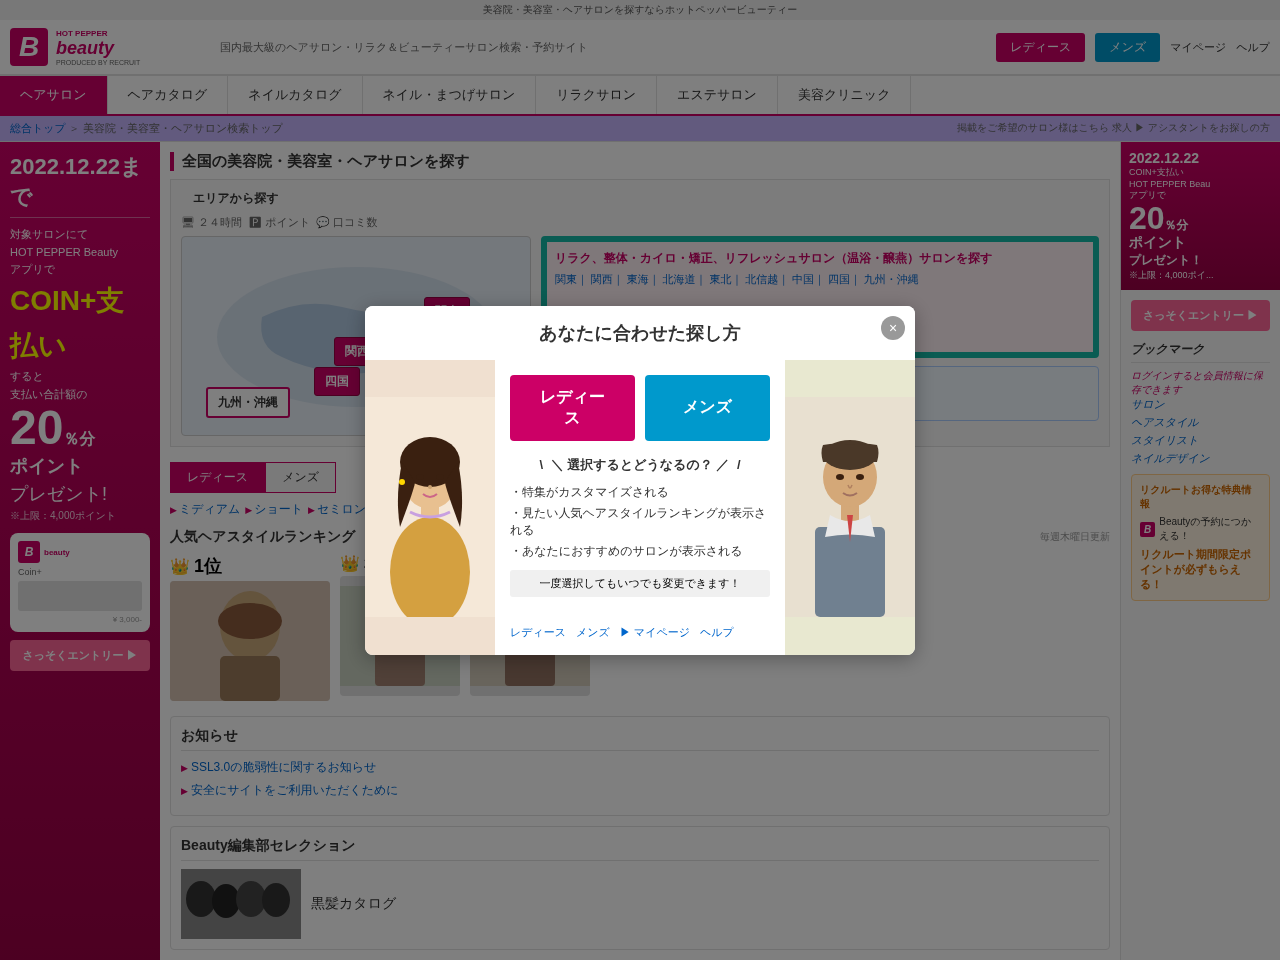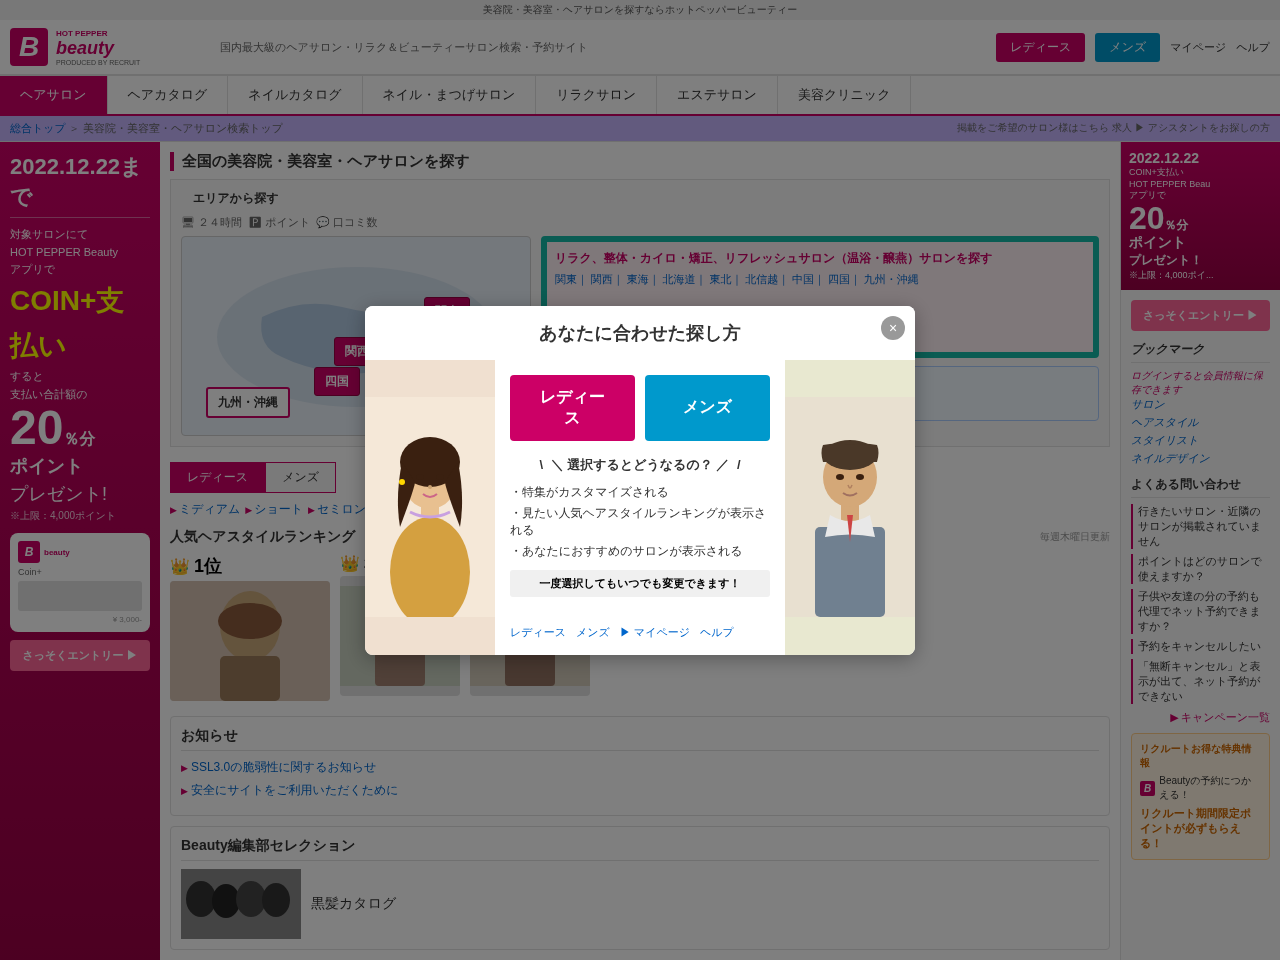--- a/index.html
+++ b/index.html
@@ -130,21 +130,21 @@
     .modal-center { flex: 1; padding: 15px; }
     .modal-buttons { display: flex; gap: 10px; margin-bottom: 15px; }
     .modal-btn-ladies { background: #cc0066; color: white; border: none; padding: 12px 25px; font-size: 16px; font-weight: bold; border-radius: 4px; cursor: pointer; flex: 1; }
     .modal-btn-mens { background: #0099cc; color: white; border: none; padding: 12px 25px; font-size: 16px; font-weight: bold; border-radius: 4px; cursor: pointer; flex: 1; }
     .modal-select-text { text-align: center; font-size: 13px; color: #333; font-weight: bold; margin-bottom: 10px; }
     .modal-select-text::before { content: '\\'; margin-right: 4px; }
     .modal-select-text::after { content: '/'; margin-left: 4px; }
     .modal-features { font-size: 12px; color: #333; margin-bottom: 10px; }
     .modal-feature { margin-bottom: 4px; }
     .modal-feature::before { content: '・'; }
-    .modal-change-text { background: #f0f0f0; text-align: center; padding: 6px; font-size: 11px; border-radius: 3px; margin-bottom: 28px; font-weight: bold; }
+    .modal-change-text { background: #f0f0f0; text-align: center; padding: 6px; font-size: 11px; border-radius: 3px; margin-bottom: 28px; }
     .modal-footer-links { display: flex; gap: 10px; font-size: 11px; }
     .modal-footer-links a { color: #0066cc; text-decoration: none; }
 
     
     .btn-entry-bottom { background: #ff6699; color: white; width: 100%; padding: 8px; border: none; border-radius: 4px; font-size: 11px; margin-top: 8px; cursor: pointer; font-weight: bold; display: block; text-align: center; }
 
     
     .recruit-card { background: #fff3e0; border: 1px solid #ffcc88; border-radius: 4px; padding: 8px; margin-top: 8px; }
     .recruit-card-title { color: #cc6600; font-size: 10px; font-weight: bold; }
 
@@ -411,31 +411,20 @@
       <div class="sidebar-section-title">ブックマーク</div>
       <div style="font-size:10px; color:#cc0066; ">ログインすると会員情報に保存できます</div>
       <div class="sidebar-links">
         <a href="#">サロン</a>
         <a href="#">ヘアスタイル</a>
         <a href="#">スタイリスト</a>
         <a href="#">ネイルデザイン</a>
       </div>
     </div>
 
-    <div class="sidebar-qa">
-      <div class="sidebar-section-title">よくある問い合わせ</div>
-      <div class="qa-item">行きたいサロン・近隣のサロンが掲載されていません</div>
-      <div class="qa-item">ポイントはどのサロンで使えますか？</div>
-      <div class="qa-item">子供や友達の分の予約も代理でネット予約できますか？</div>
-      <div class="qa-item">予約をキャンセルしたい</div>
-      <div class="qa-item">「無断キャンセル」と表示が出て、ネット予約ができない</div>
-      <div style="margin-top:6px; text-align:right;">
-        <a href="#" class="more-link">キャンペーン一覧</a>
-      </div>
-    </div>
 
     <div class="recruit-card">
       <div class="recruit-card-title">リクルートお得な特典情報</div>
       <div style="display:flex; align-items:center; gap:4px; margin-top:4px;">
         <div style="background:#cc0066; color:white; font-size:10px; font-weight:bold; padding:2px 4px; border-radius:2px; font-style:italic;">B</div>
         <span style="font-size:10px; color:#333;">Beautyの予約につかえる！</span>
       </div>
       <div style="font-size:11px; color:#cc6600; font-weight:bold; margin-top:4px;">リクルート期間限定ポイントが必ずもらえる！</div>
     </div>
   </div>

